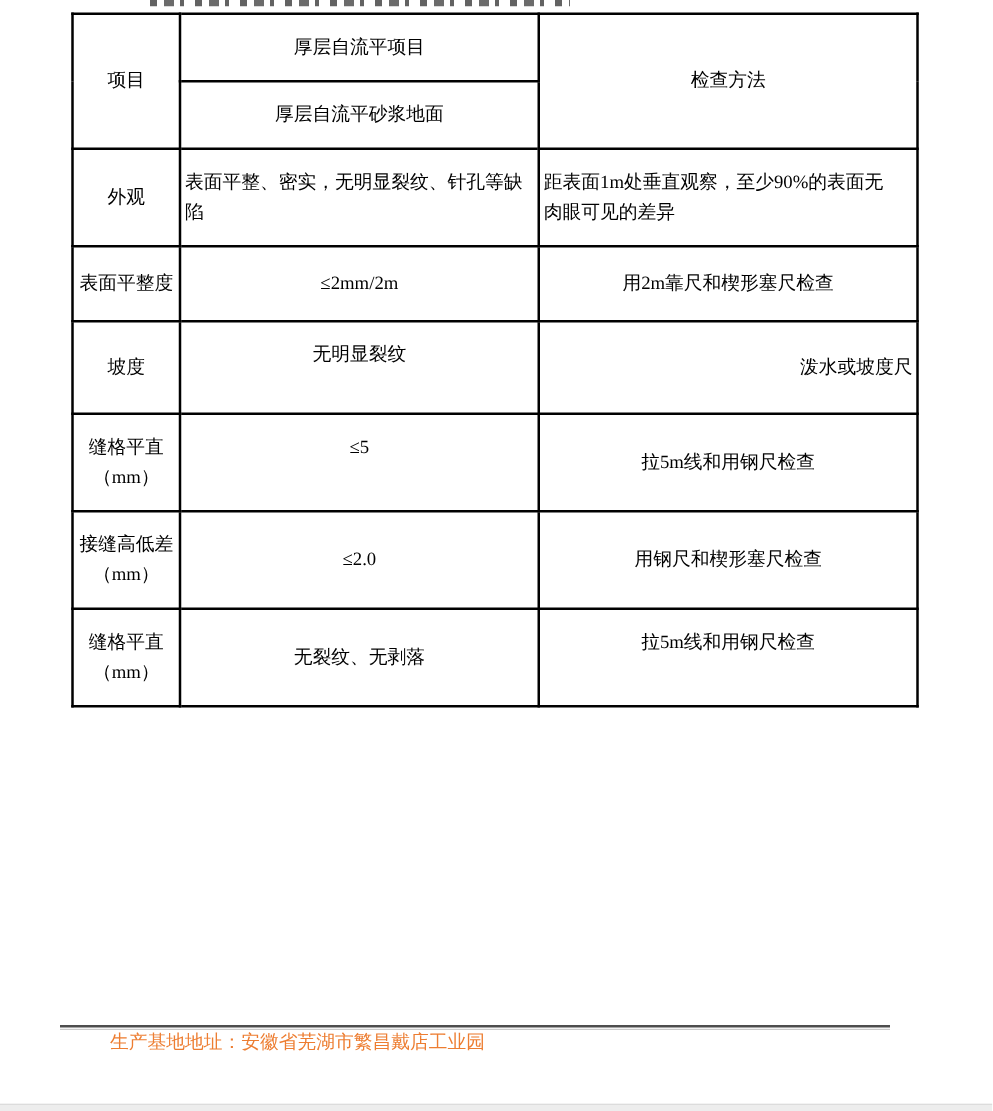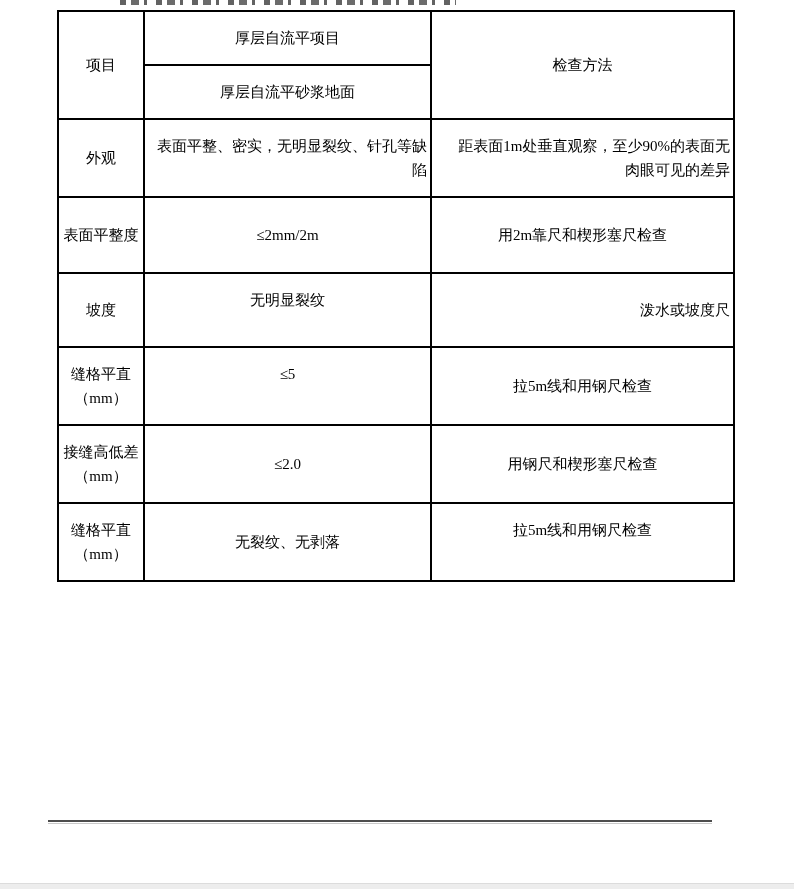--- a/index.html
+++ b/index.html
@@ -35,21 +35,21 @@
   }
   .doc-table td {
     border: 2px solid #000000;
     font-size: 15px;
     line-height: 1.6;
     padding: 14px 3px;
     overflow: hidden;
     word-break: break-all;
   }
   .ct  { text-align: center; vertical-align: middle; }
-  .lt  { text-align: right;   vertical-align: top; }
+  .lt  { text-align: left;   vertical-align: top; }
   .lm  { text-align: right;   vertical-align: middle; }
   .vtop{ vertical-align: top; }
   .pad-t { padding-top: 14px; }
   .pre { white-space: pre-line; }
   .lh-wide { line-height: 2.3; }
   .lh-item { line-height: 1.85; text-align: center; }
 
   .footer-rule {
     position: absolute;
     left: 48px; top: 820px;
@@ -99,21 +99,21 @@
       </tr>
 
       <tr style="height:73px">
         <td class="ct">外观</td>
         <td class="lt pre lh-wide">表面平整、密实，无明显裂纹、针孔等缺
 陷</td>
         <td class="lt pre lh-wide">距表面1m处垂直观察，至少90%的表面无
 肉眼可见的差异</td>
       </tr>
 
-      <tr style="height:76px">
+      <tr style="height:60px">
         <td class="ct">表面平整度</td>
         <td class="ct">≤2mm/2m</td>
         <td class="ct">用2m靠尺和楔形塞尺检查</td>
       </tr>
 
       <tr style="height:74px">
         <td class="ct">坡度</td>
         <td class="ct vtop pad-t" style="vertical-align:top; text-align:center;">无明显裂纹</td>
         <td class="lm">泼水或坡度尺</td>
       </tr>
@@ -136,16 +136,17 @@
         <td class="ct pre lh-item">缝格平直
 （mm）</td>
         <td class="ct">无裂纹、无剥落</td>
         <td class="vtop pad-t" style="text-align:center;">拉5m线和用钢尺检查</td>
       </tr>
     </tbody>
   </table>
 
   <div class="footer-rule"></div>
 
+  <div class="footer-address">生产基地地址：安徽省芜湖市繁昌戴店工业园</div>
 
   <div class="bottom-edge"></div>
 
 </div>
 
 </body></html>

